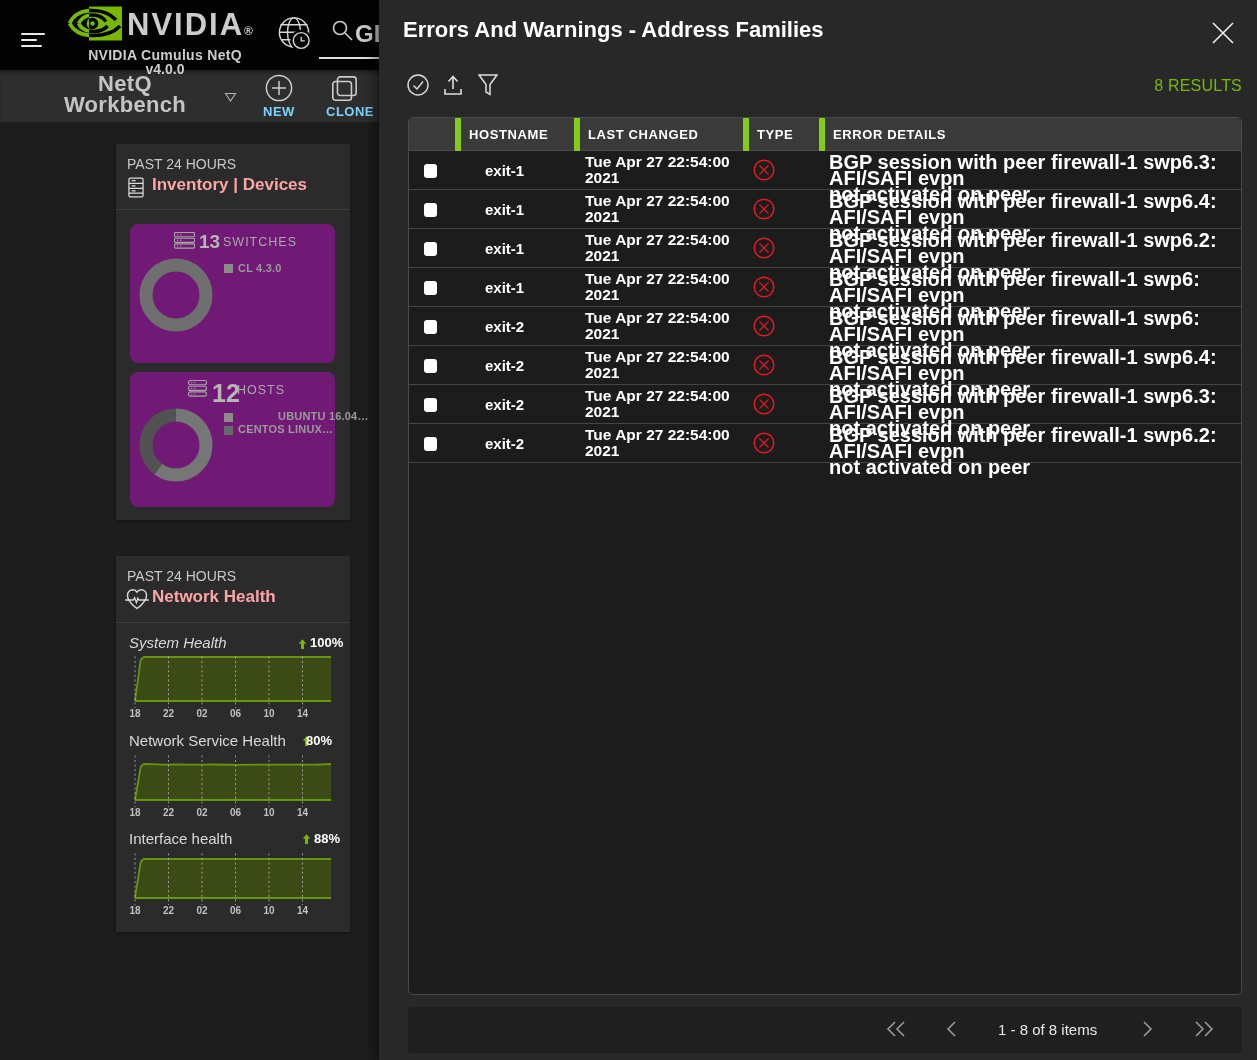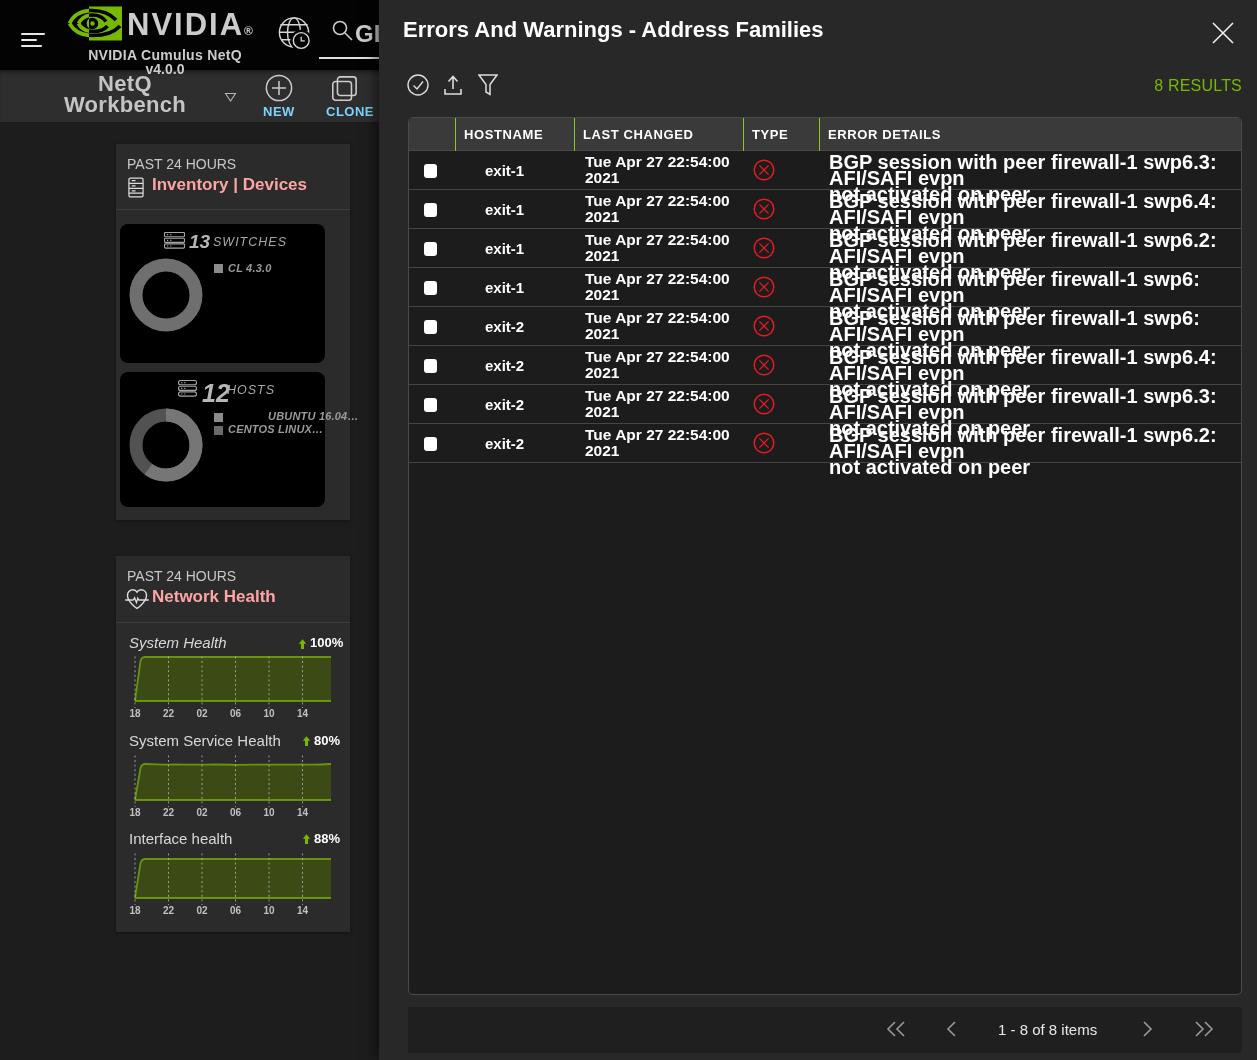--- a/index.html
+++ b/index.html
@@ -23,38 +23,38 @@
   color:#c4c4c4; font-size:22px; font-weight:bold; letter-spacing:0.3px; line-height:21px; }
 .toolico-label { position:absolute; color:#7dd3fc; font-size:13px; font-weight:bold;
   letter-spacing:0.5px; }
 
 
 .card { position:absolute; left:116px; width:234px; background:#2b2b2b;
   box-shadow:0 1px 3px rgba(0,0,0,0.4); }
 .cardhdr-sub { position:absolute; left:11px; color:#c8c8c8; font-size:14px; }
 .cardhdr-title { position:absolute; color:#fca5a5; font-size:17px; font-weight:bold; }
 .carddiv { position:absolute; left:0; width:234px; height:1px; background:#3d3d3d; }
-.tile { position:absolute; left:4px; width:205px; background:#000000; border-radius:8px;font-style:italic; }
+.tile { position:absolute; left:14px; width:205px; background:#701a75; border-radius:8px; }
 .legend-sq { position:absolute; width:9px; height:9px; }
 .legend-tx { position:absolute; color:#9a9a9a; font-size:11px; font-weight:bold; letter-spacing:0.2px; white-space:nowrap; }
 
 .sechdr { position:absolute; color:#d8d8d8; font-size:15px; }
 .pct { position:absolute; color:#fff; font-size:13px; font-weight:bold; }
 
 
 #modal { position:absolute; left:379px; top:0; width:878px; height:1060px; background:#282828; z-index:10;
   box-shadow:-4px 0 12px rgba(0,0,0,0.5); }
 #mtitle { position:absolute; left:24px; top:17px; color:#fff; font-size:22px; font-weight:bold; }
 #results { position:absolute; right:15px; top:77px; color:#76b900; font-size:16px; letter-spacing:0.2px; }
 
 #tablebox { position:absolute; left:29px; top:117px; width:834px; height:878px;
   border:1px solid #4a4a4a; border-radius:5px; background:#1c1c1c; overflow:hidden; }
 #thead { position:absolute; left:0; top:0; width:832px; height:33px; background:#3a3a3a; border-bottom:1px solid #4a4a4a; }
 .th { position:absolute; top:0; height:33px; line-height:33px; color:#fff; font-size:13px;
-  font-weight:bold; letter-spacing:0.6px; padding-left:8px; border-left:1px solid #84cc16; }
+  font-weight:bold; letter-spacing:0.6px; padding-left:8px; border-left:6px solid #84cc16; }
 .row { position:absolute; left:0; width:832px; height:39px; border-bottom:1px solid #454545; }
 .c-host { position:absolute; left:55px; top:0; height:39px; line-height:39px; color:#fff;
   font-size:15px; font-weight:bold;margin-left:21px; }
 .c-date { position:absolute; left:176px; top:3px; color:#fff; font-size:15.5px; font-weight:bold; line-height:16px; }
 .c-err  { position:absolute; left:420px; top:3px; color:#fff; font-size:20px; font-weight:bold; line-height:16px; }
 .cbx { position:absolute; left:15px; top:13px; width:13px; height:14px; background:#fff; border-radius:3px; }
 .typeico { position:absolute; left:344px; top:8px; }
 
 #pagebar { position:absolute; left:29px; top:1007px; width:834px; height:46px; background:#1f1f1f;
   border-radius:2px; }
@@ -207,25 +207,25 @@
       <g fill="#c0c0c0" font-size="10" font-weight="bold" text-anchor="middle">
         <text x="9" y="63">18</text>
           <text x="42.5" y="63">22</text>
           <text x="76" y="63">02</text>
         <text x="109.5" y="63">06</text>
           <text x="143" y="63">10</text>
           <text x="176.5" y="63">14</text>
       </g>
     </svg>
 
-    <div class="sechdr" style="left:13px; top:176px;">System Service Health</div>
+    <div class="sechdr" style="left:13px; top:176px;">Network Service Health</div>
     <svg class="abs" style="left:186px; top:180px;" width="9" height="10" viewBox="0 0 12 13">
         <path d="M6,0 L11,6 H8 V13 H4 V6 H1 Z" fill="#76b900"></path>
       </svg>
-    <div class="pct" style="left:198px; top:177px;">80%</div>
+    <div class="pct" style="left:190px; top:177px;">80%</div>
     <svg class="abs" style="left:10px; top:197px;" width="215" height="66" viewBox="0 0 215 66">
       <path d="M9,47 L14.5,15 C15.5,12 16.5,11 19,11 C30,11 38,12 48,11.5 C70,12 90,11 110,11.8 C140,11.4 160,12 175,11.3 C185,12.2 196,11.6 205,11 L205,47 Z" fill="#3c4a15"></path>
       <path d="M9,47 L14.5,15 C15.5,12 16.5,11 19,11 C30,11 38,12 48,11.5 C70,12 90,11 110,11.8 C140,11.4 160,12 175,11.3 C185,12.2 196,11.6 205,11" fill="none" stroke="#689210" stroke-width="1.8"></path>
       <path d="M9,47 H205" stroke="#76b900" stroke-width="1.6"></path>
       <g stroke="#bdbdbd" stroke-width="1" stroke-dasharray="2 2.6" opacity="0.75">
         <path d="M9,2.4 V54 M42.5,2.4 V54 M76,2.4 V54 M109.5,2.4 V54 M143,2.4 V54 M176.5,2.4 V54"></path>
       </g>
       <g fill="#c0c0c0" font-size="10" font-weight="bold" text-anchor="middle">
         <text x="9" y="63">18</text>
           <text x="42.5" y="63">22</text>

